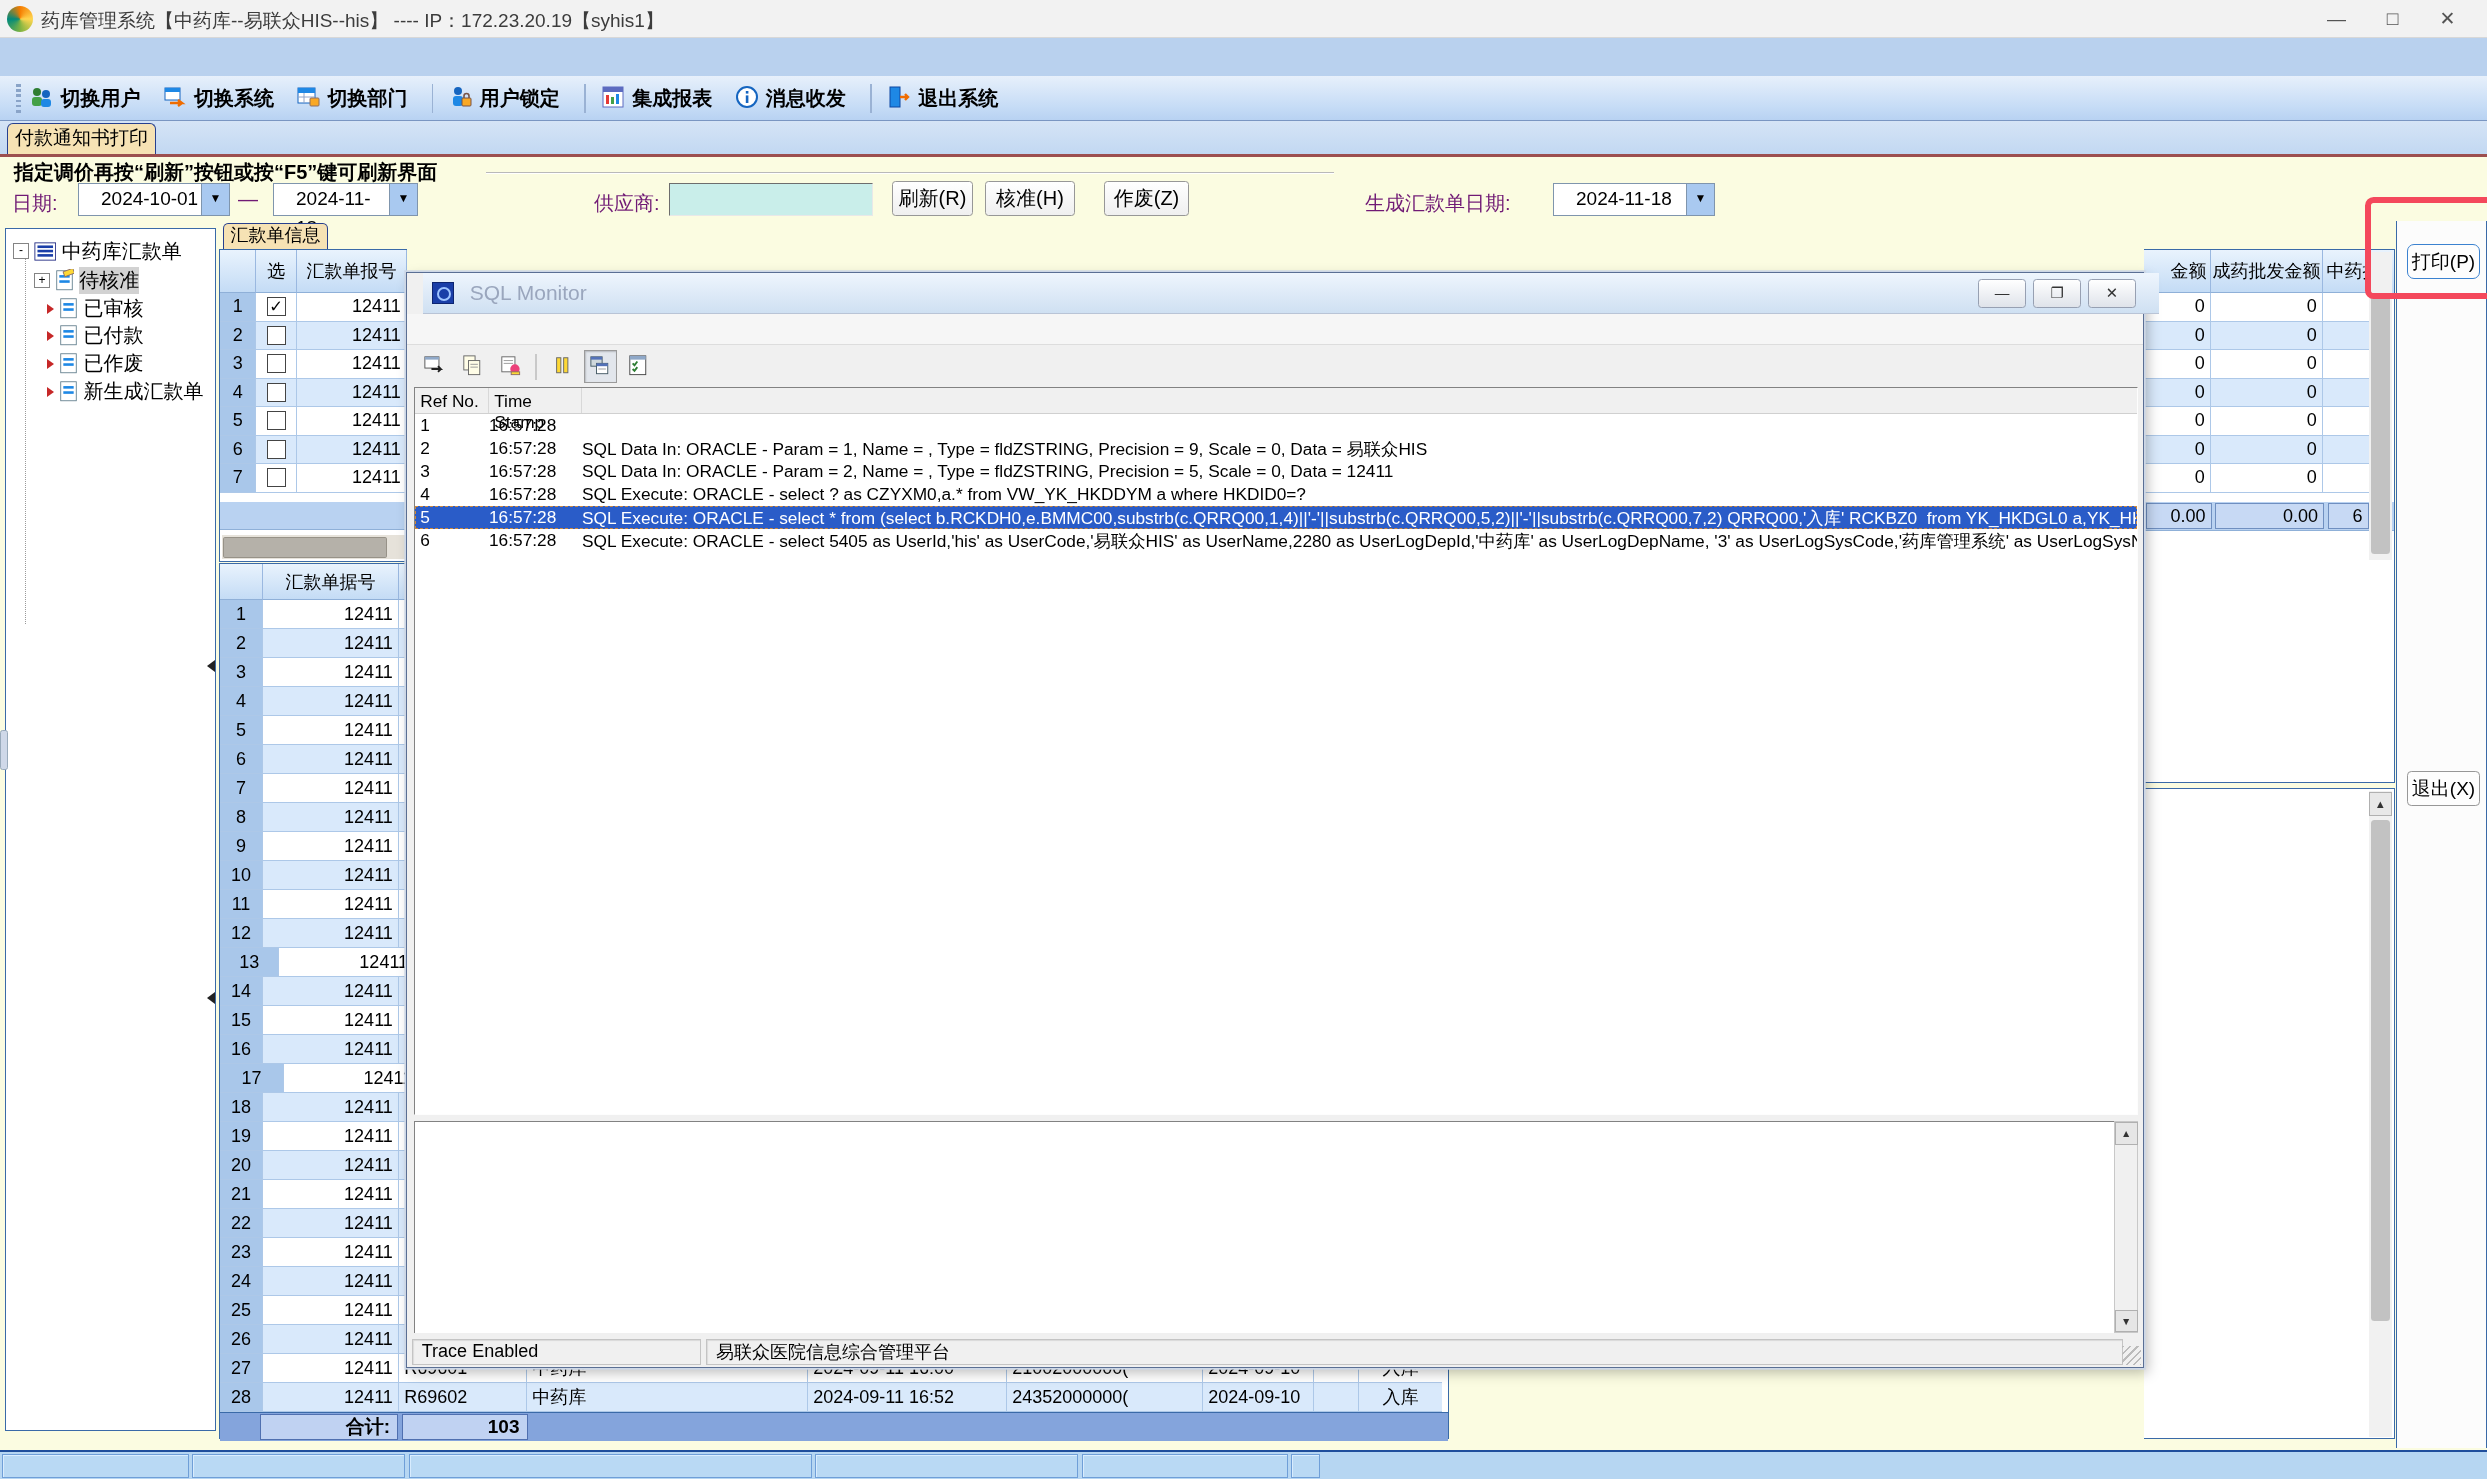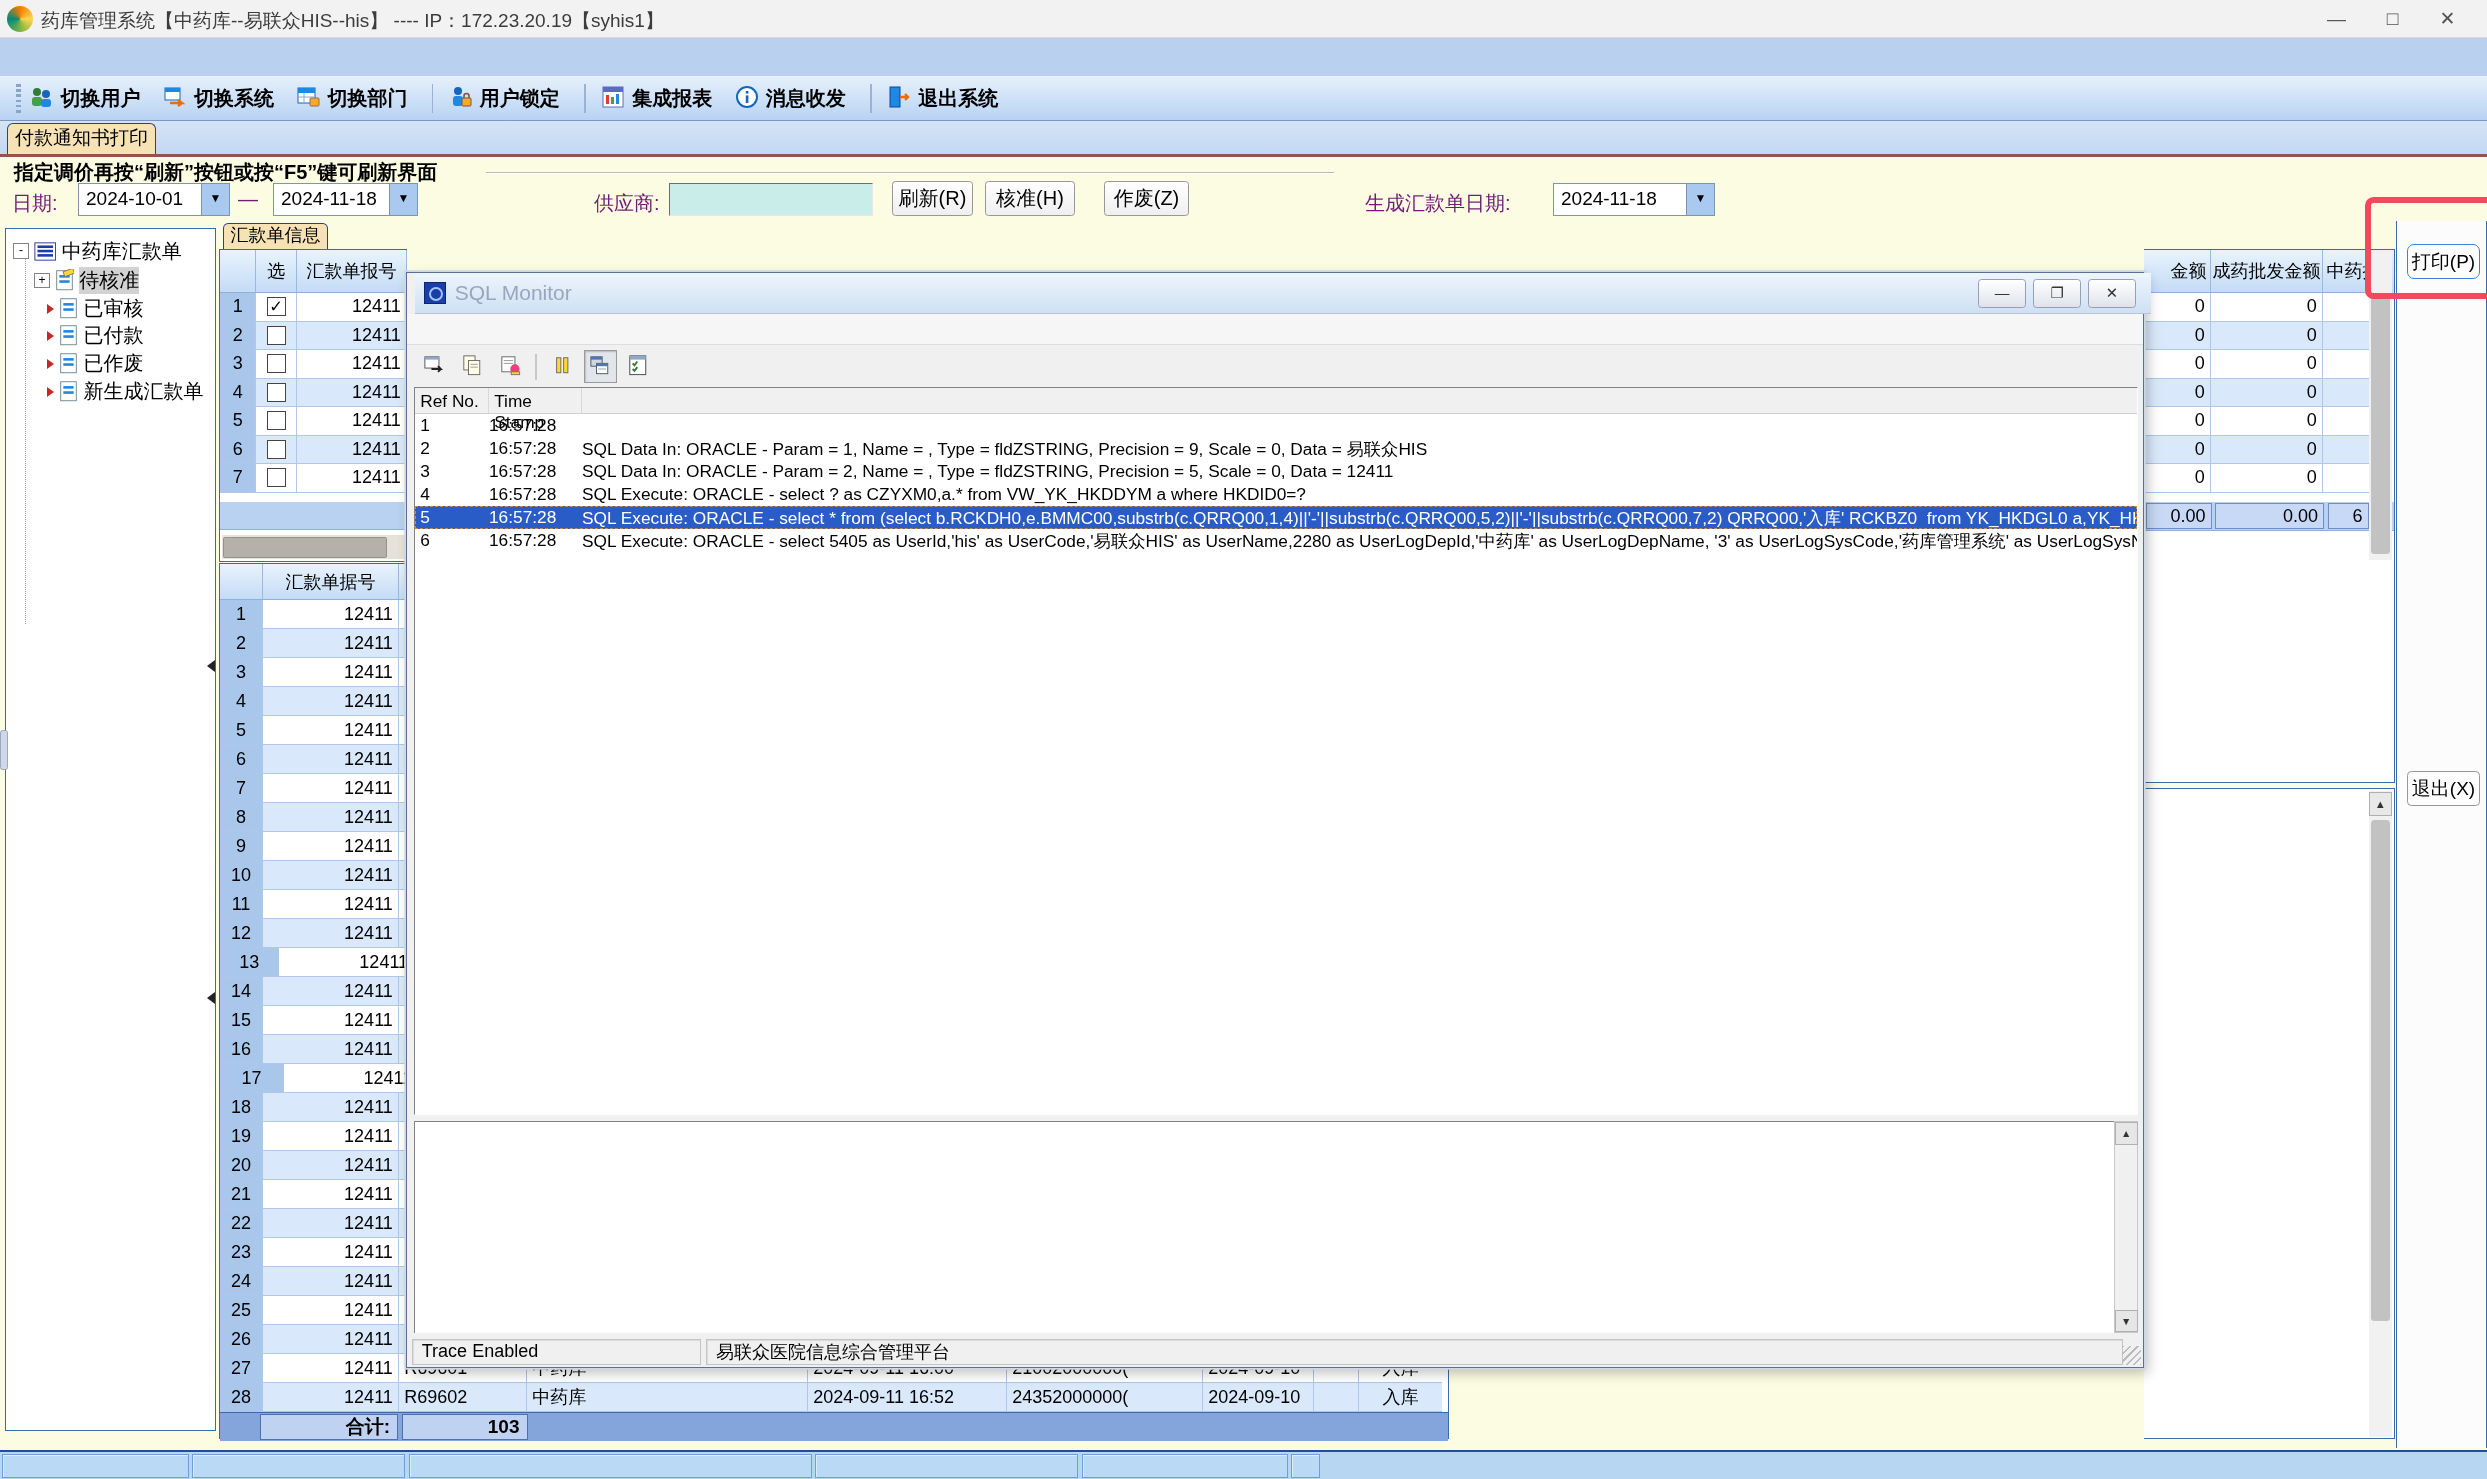--- a/index.html
+++ b/index.html
@@ -25,21 +25,21 @@
   .tabstrip { left:0; top:121px; width:2487px; height:33px; background:linear-gradient(#d5e4f6,#c2d8f2); }
   .doctab { left:7px; top:123px; width:149px; height:31px; background:#f6e2b4;
     border:1.7px solid #27408f; border-bottom:none; border-radius:6px 6px 0 0;
     font-size:19px; text-align:center; line-height:28.5px; color:#000; }
   .maroonline { left:0; top:154px; width:2487px; height:2.6px; background:#9c4f4f; }
   
   .hint { left:14px; top:159px; font-size:20px; font-weight:bold; color:#000; }
   .hintline { left:486px; top:172px; width:848px; height:1.7px; background:#b9b9b9; border-bottom:0.9px solid #fff; }
   .flabel { font-size:20px; color:#701a75; }
   .combo { height:33px; background:#fff; border:1.7px solid #7f95ad; display:flex; }
-  .combo .val { flex:1; font-size:19px; line-height:29px; padding-left:7px; }
+  .combo .val { flex:1; font-size:19px; line-height:29px; padding-left:22px; }
   .combo .btn { width:28px; background:#a9c9f0; border-left:0.9px solid #7f95ad; text-align:center; line-height:29px; font-size:12px; color:#000; }
   .pushbtn { height:35px; background:linear-gradient(#ffffff,#efefef); border:0.9px solid #979797; border-radius:3.5px;
     font-size:20px; text-align:center; color:#000; display:flex; align-items:center; justify-content:center; }
   .supinput { height:33px; background:#c9eeea; border-top:1.7px solid #6d6d6d; border-left:1.7px solid #6d6d6d;
     border-right:1.7px solid #e8e8e8; border-bottom:1.7px solid #e8e8e8; font-size:19px; padding:0 5.2px;
     font-family:inherit; }
   
   .treepanel { left:5.2px; top:228px; width:211px; height:1203px; background:#fff; border:1.7px solid #3a6aa8; }
   .troot { left:12px; top:10.4px; display:flex; align-items:center; gap:5.2px; }
   .texp { width:15.6px; height:15.6px; border:0.9px solid #848484; background:#fff; font-size:12px; line-height:13px; text-align:center; color:#000; }
@@ -70,22 +70,22 @@
   .hsb .thumb { position:absolute; top:1.7px; height:21px; background:#b5b1a9; border:0.9px solid #979288; border-radius:1.7px; }
   .vsb { background:#f1f1f1; }
   .vsb .vthumb { position:absolute; left:1.7px; width:19px; background:#c2c2c2; border-radius:3.5px; }
   .sbarrow { width:22.5px; height:24px; background:#e8e8e8; border:0.9px solid #b0b0b0; text-align:center; line-height:22.5px; font-size:11.2px; color:#333; }
   .totalrow { display:flex; align-items:center; background:#84a4dc; border-top:1.7px solid #3a6aa8; }
   .totalcell { background:#c0d2f2; border:1.7px solid #50据70b0; border:1.7px solid #5070b0; font-size:19px; font-weight:bold;
     display:flex; align-items:center; justify-content:flex-end; padding-right:7px; }
   
   .sqlwin { left:406px; top:272px; width:1738px; height:1096px; background:#f0f0f0;
     border:0.9px solid #5a6f94; box-shadow:0 0 0 1.7px #cdd7e6,3.5px 5.2px 12px rgba(0,0,0,.25); z-index:50; }
-  .sqltitle { position:absolute; left:8px; top:0; width:100%; height:41px;
-    background:linear-gradient(#eef5fd,#cfe0f2); border-bottom:0.9px solid #b9c4d6; display:flex; align-items:center; }
+  .sqltitle { position:absolute; left:16px; top:0; width:100%; height:41px;
+    background:linear-gradient(#eef5fd,#cfe0f2); border-bottom:0.9px solid #b9c4d6; display:flex; align-items:center;gap:7px; }
   .sqltitle .ttl { font-size:21px; color:#9aa6bd; margin-left:8.6px; }
   .sqlico { width:22.5px; height:22.5px; margin-left:8.6px; background:#1a3ea8; border:0.9px solid #0d2470; position:relative; }
   .sqlico::after { content:""; position:absolute; left:4.3px; top:4.3px; width:10.4px; height:10.4px; border:2.6px solid #9fc4ff; border-radius:50%; }
   .capbtn { position:absolute; top:6px; width:48px; height:29px; background:linear-gradient(#fff,#dfe3ea);
     border:0.9px solid #97a0b2; border-radius:3.5px; text-align:center; line-height:27px; font-size:14.7px; color:#333; }
   .sqlmenu { position:absolute; left:0; top:41px; width:100%; height:31px; background:#f6f6f6; border-bottom:0.9px solid #ddd;
     display:flex; align-items:center; gap:33px; padding-left:14px; }
   .sqlmenu span { font-size:19px; color:#111; }
   .sqltools { position:absolute; left:0; top:73px; width:100%; height:41px; background:#f0f0f0; display:flex; align-items:center; padding-left:10.4px; }
   .stool { width:33px; height:33px; display:flex; align-items:center; justify-content:center; margin-right:5.2px; border:0.9px solid transparent; }

